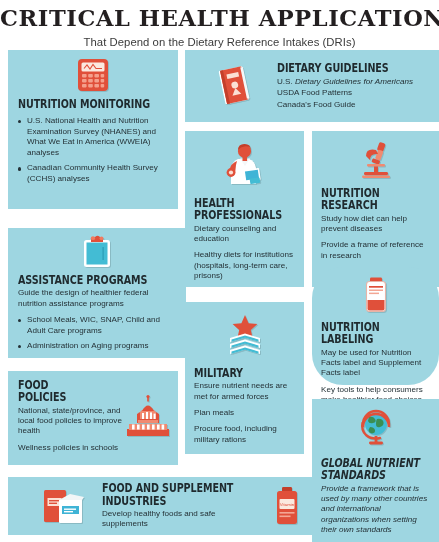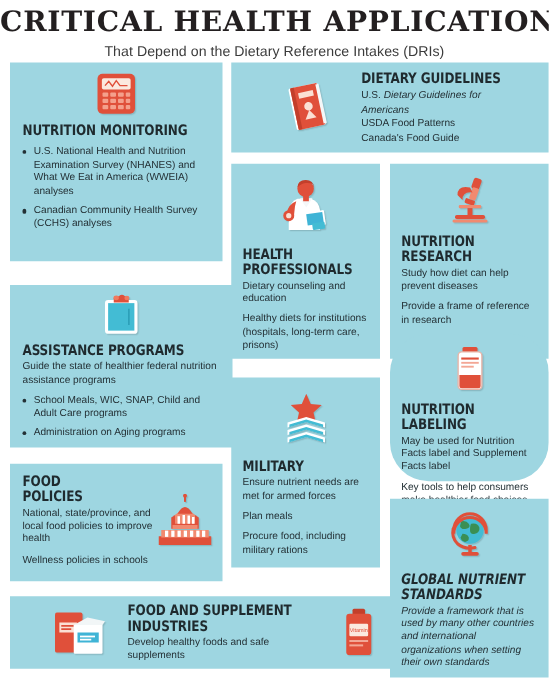--- a/index.html
+++ b/index.html
@@ -93,21 +93,21 @@
   .pad-std { padding: 7px 10px 7px 10px; }
   .pad-tight { padding: 6px 9px; }
 
   
   .fs-row { display: flex; align-items: center; height: 100%; padding: 0 10px; }
   .fs-ic1 { flex: 0 0 auto; margin-left: 24px; }
   .fs-txt { flex: 1 1 auto; margin-left: 16px; }
   .fs-ic2 { flex: 0 0 auto; margin-right: 12px; }
 
   
-  .dg-row { display: flex; align-items: center; height: 100%; padding: 0 24px; }
+  .dg-row { display: flex; align-items: center; height: 100%; padding: 0 12px; }
   .dg-ic { flex: 0 0 auto; margin-left: 18px; margin-right: 22px; }
   .dg-txt { flex: 1 1 auto; }
   .dg-line { font-size: 8.1px; color: #243136; line-height: 1.42; }
 
   
   .fp-row { display: flex; height: 100%; padding: 8px 2px 8px 10px; }
   .fp-txt { flex: 1 1 auto; }
   .fp-ic { flex: 0 0 auto; align-self: center; margin-right: 4px; }
 </style>
 </head>
@@ -155,21 +155,21 @@
         <rect x="2" y="5" width="26" height="27" rx="2.5" fill="#ffffff"></rect>
         <rect x="4.5" y="7.5" width="21" height="22" fill="#43bcd4"></rect>
         <path d="M9 7 L9 3.5 Q9 2 10.5 2 L19.5 2 Q21 2 21 3.5 L21 7 Z" fill="#e0503a"></path>
         <ellipse cx="11" cy="3.2" rx="2.2" ry="1.9" fill="#f07a5f"></ellipse>
         <ellipse cx="15.5" cy="2.8" rx="2.4" ry="2" fill="#e0503a"></ellipse>
         <ellipse cx="19.5" cy="3.4" rx="2" ry="1.8" fill="#f07a5f"></ellipse>
         <rect x="20.5" y="12" width="1.2" height="13" fill="#2a9cb5"></rect>
       </svg>
     </div>
     <div class="sec-title" style="margin-top:5px">ASSISTANCE PROGRAMS</div>
-    <div class="sec-sub">Guide the state of healthier federal nutrition assistance programs</div>
+    <div class="sec-sub">Guide the design of healthier federal nutrition assistance programs</div>
     <ul class="bullets">
       <li>School Meals, WIC, SNAP, Child and Adult Care programs</li>
       <li>Administration on Aging programs</li>
     </ul>
   </div>
 
   <div class="panel" id="p-food-policies">
     <div class="fp-row">
       <div class="fp-txt">
         <div class="sec-title">FOOD</div>

